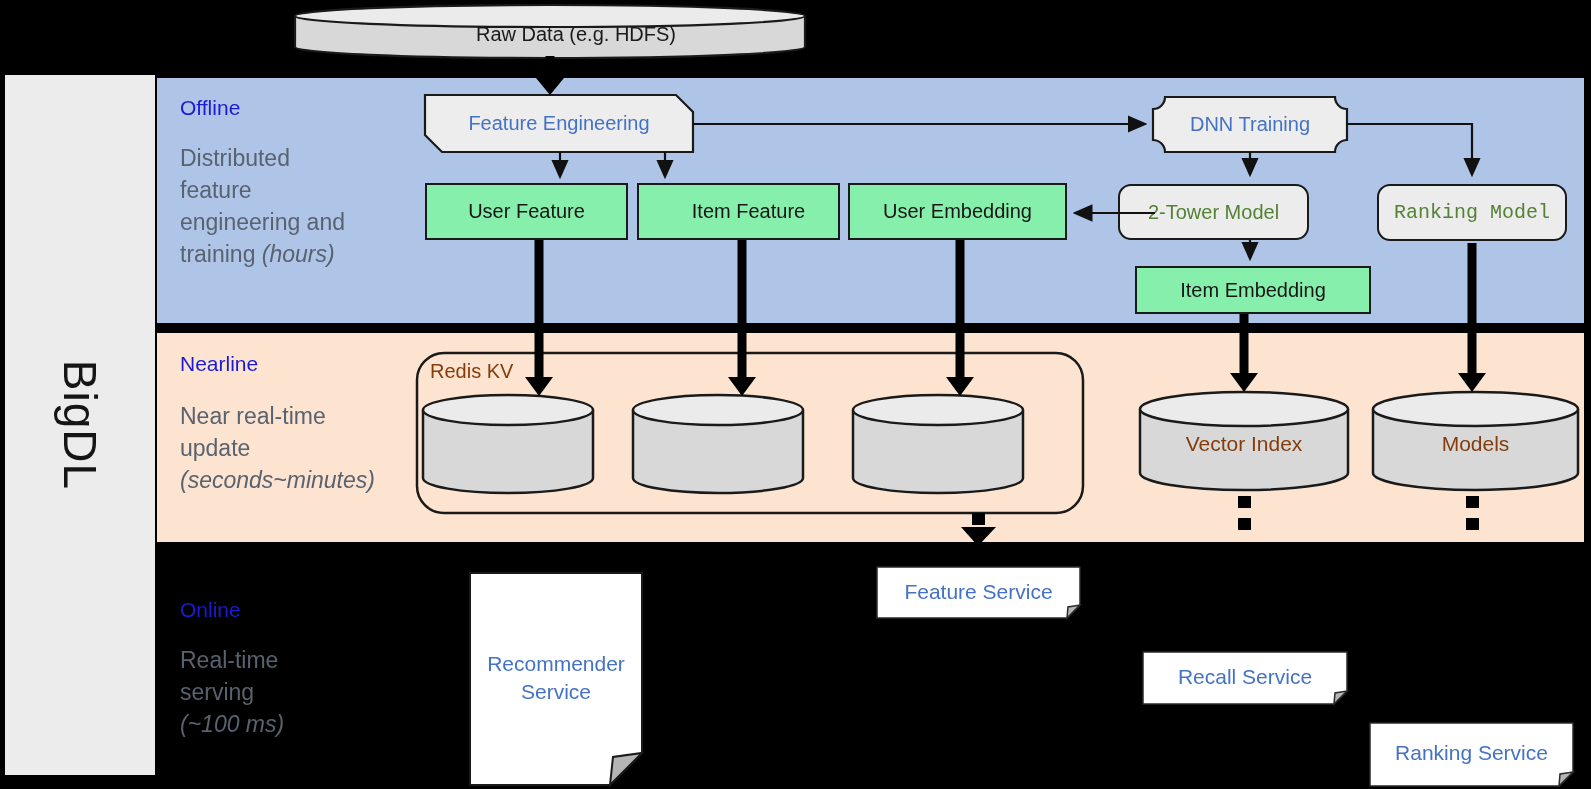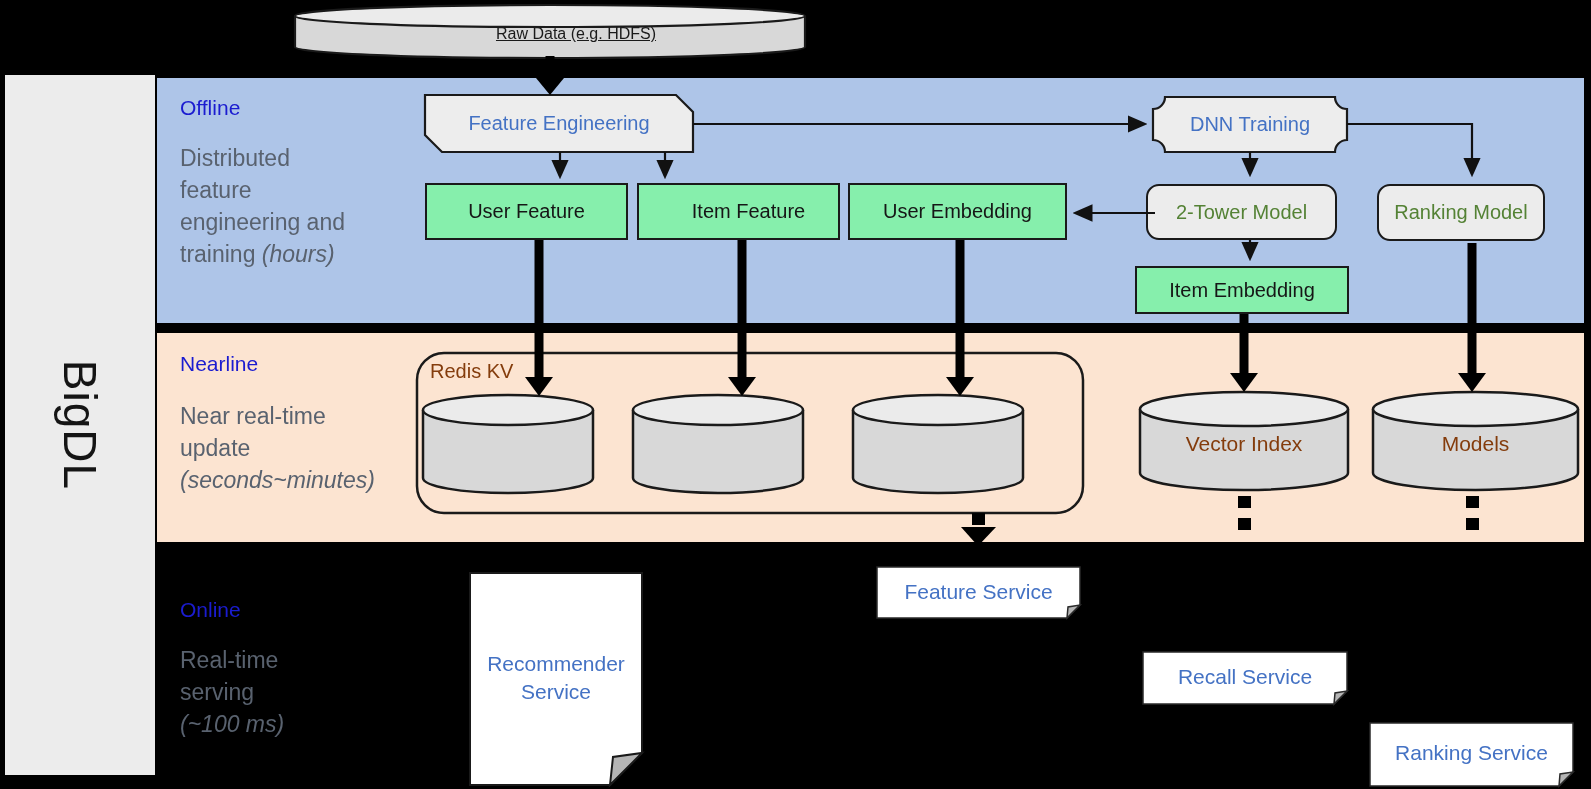--- a/index.html
+++ b/index.html
@@ -33,25 +33,25 @@
   .txt-blue  { color:#4472c4; }
   .txt-green { color:#548235; }
   .txt-brown { color:#843c0c; }
 
   
   .lbl { position:absolute; display:flex; align-items:center; justify-content:center; text-align:center; }
 
   #n-user-feature   { left:425px; top:183px; width:203px; height:57px; }
   #n-item-feature   { left:637px; top:183px; width:203px; height:57px;padding-left:20px; }
   #n-user-embedding { left:848px; top:183px; width:219px; height:57px; }
-  #n-two-tower      { left:1146px; top:184px; width:191px; height:56px; }
-  #n-ranking-model  { left:1377px; top:184px; width:168px; height:57px; }
-  #n-item-embedding { left:1135px; top:266px; width:214px; height:48px; }
-
-  #l-raw            { left:295px; top:12px;  width:562px; height:44px; font-size:16px; color:#1a1a1a;text-decoration:underline; }
+  #n-two-tower      { left:1118px; top:184px; width:191px; height:56px; }
+  #n-ranking-model  { left:1377px; top:184px; width:190px; height:57px;font-family:Liberation Mono, monospace; }
+  #n-item-embedding { left:1135px; top:266px; width:236px; height:48px; }
+
+  #l-raw            { left:295px; top:12px;  width:562px; height:44px; font-size:20px; color:#1a1a1a; }
   #l-fe             { left:425px; top:95px;  width:268px; height:57px; font-size:20px; }
   #l-dnn            { left:1153px; top:97px; width:194px; height:55px; font-size:20px; }
   #l-redis          { left:430px; top:357px; width:120px; height:28px; font-size:20px; justify-content:flex-start; }
   #l-vindex         { left:1140px; top:421px; width:208px; height:46px; font-size:21px; }
   #l-models         { left:1373px; top:421px; width:205px; height:46px; font-size:21px; }
   #l-feature-svc    { left:877px;  top:569px; width:203px; height:45px; font-size:21px; }
   #l-recommender    { left:470px;  top:628px; width:172px; height:100px; font-size:21px; line-height:28px; }
   #l-recall-svc     { left:1143px; top:654px; width:204px; height:46px; font-size:21px; }
   #l-ranking-svc    { left:1370px; top:725px; width:203px; height:55px; font-size:21px; }
 

